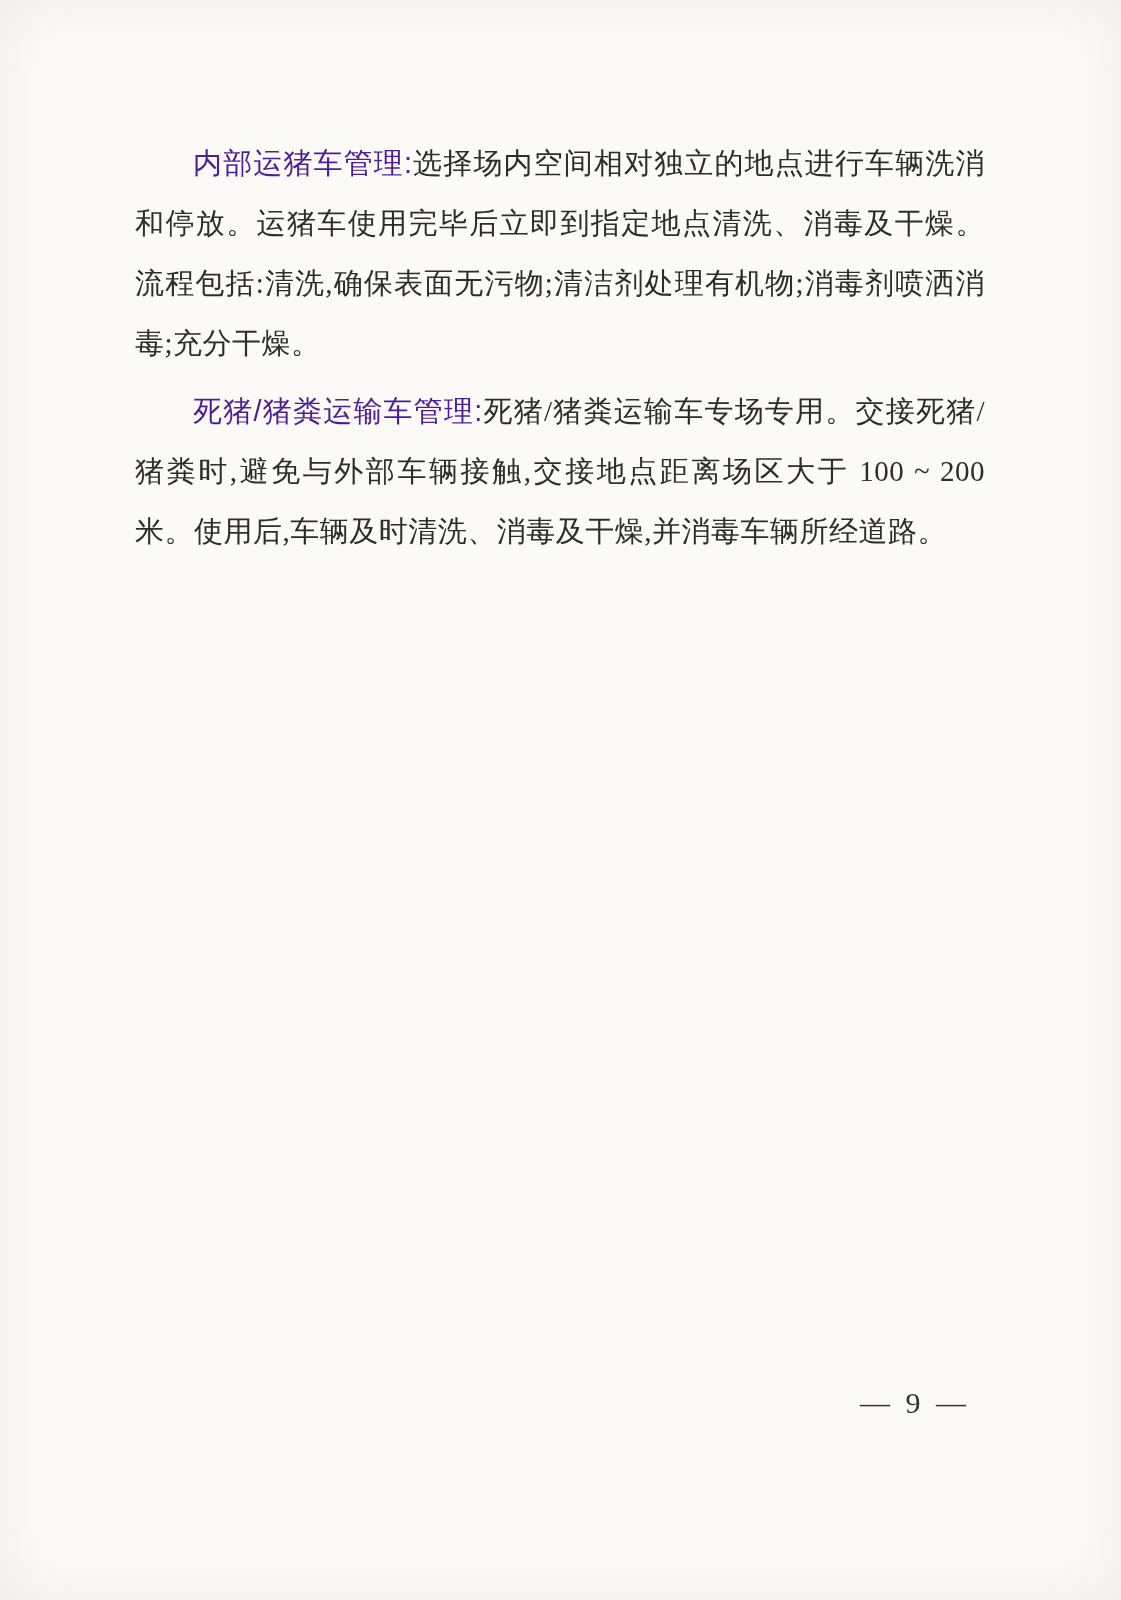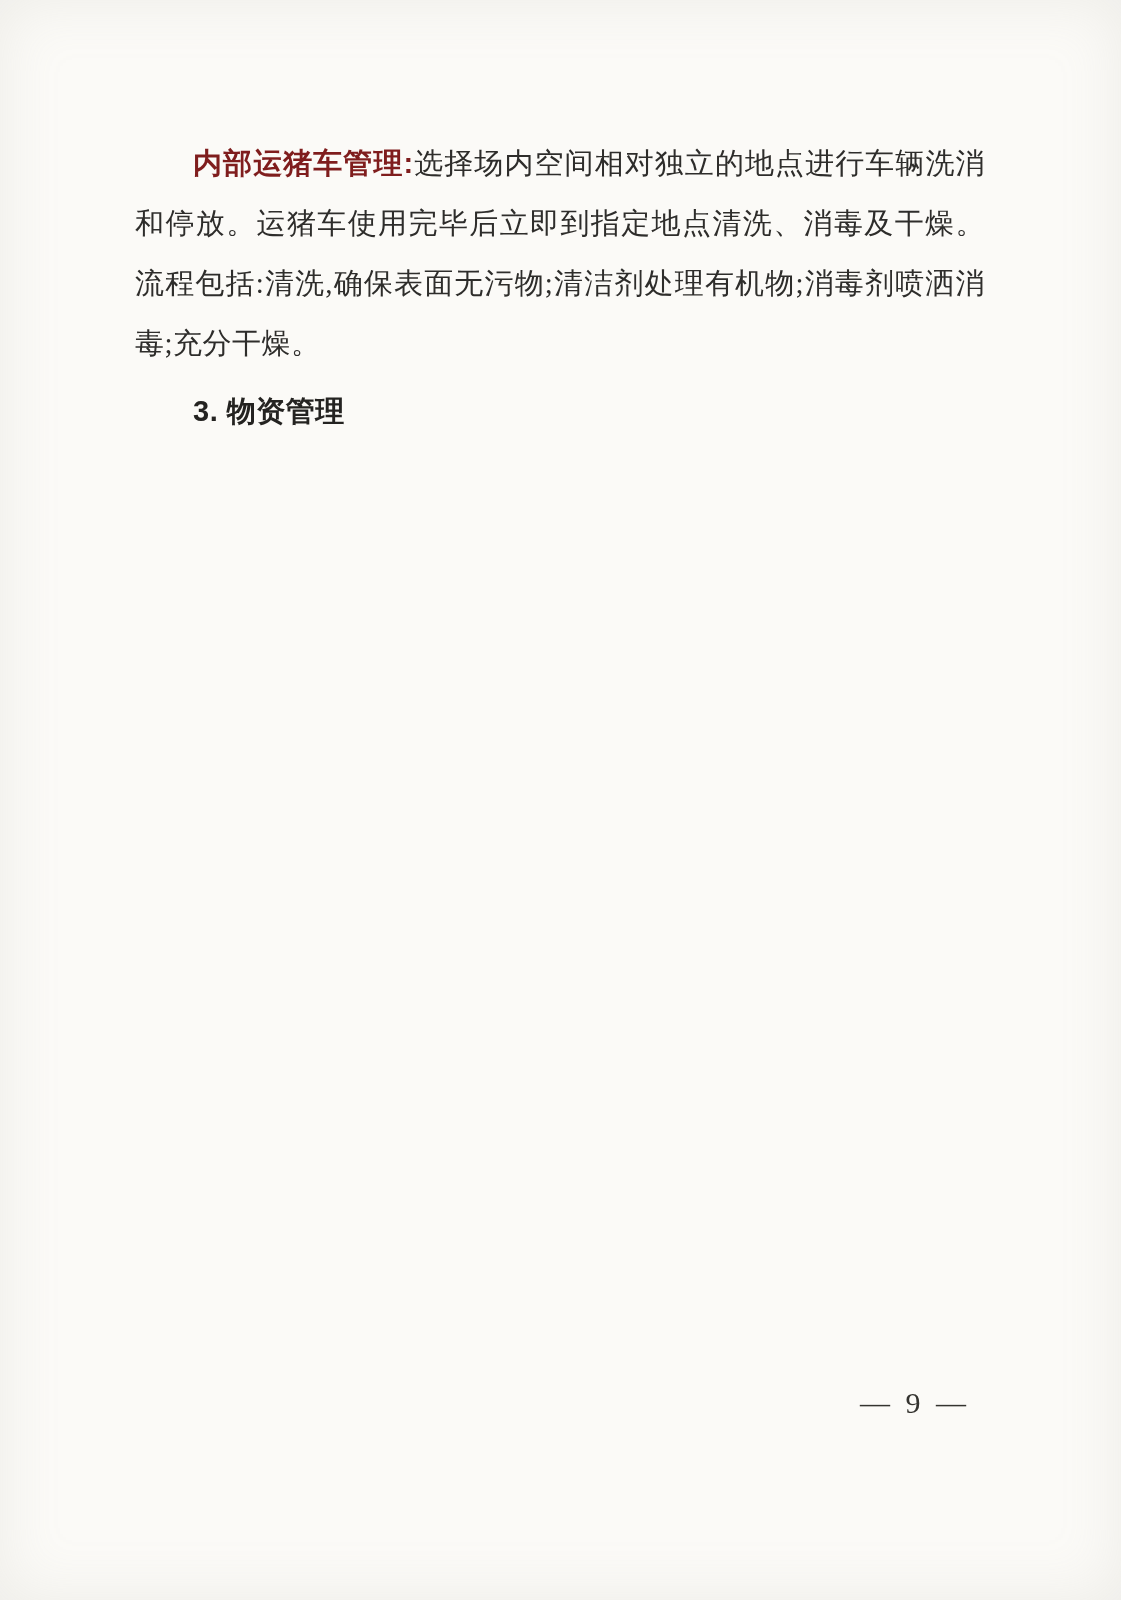--- a/index.html
+++ b/index.html
@@ -30,23 +30,23 @@
     line-height: 60px;
     letter-spacing: 0.5px;
     text-align: justify;
     text-indent: 2em;
     word-break: break-all;
   }
   .para.first {
     margin-bottom: 8px;
   }
   .lead {
-    font-weight: 700;
+    font-weight: 400;
     font-family: "Liberation Sans", "DejaVu Sans", sans-serif;
-    color: #7f1d1d;
+    color: #4c1d95;
   }
   .section-heading {
     margin: 0 0 2px 0;
     font-size: 29px;
     line-height: 60px;
     letter-spacing: 0.5px;
     text-indent: 2em;
     font-weight: 700;
     font-family: "Liberation Sans", "DejaVu Sans", sans-serif;
     color: #242321;
@@ -63,22 +63,22 @@
   }
 </style>
 </head>
 <body>
 
 <div class="page">
   <main class="content">
 
     <p class="para first"><span class="lead">内部运猪车管理:</span><span>选择场内空间相对独立的地点进行车辆洗消和停放。运猪车使用完毕后立即到指定地点清洗、消毒及干燥。流程包括:清洗,确保表面无污物;清洁剂处理有机物;消毒剂喷洒消毒;充分干燥。</span></p>
 
+    <p class="para"><span class="lead">死猪/猪粪运输车管理:</span><span>死猪/猪粪运输车专场专用。交接死猪/猪粪时,避免与外部车辆接触,交接地点距离场区大于 100 ~ 200 米。使用后,车辆及时清洗、消毒及干燥,并消毒车辆所经道路。</span></p>
 
-    <h3 class="section-heading">3. 物资管理</h3>
 
 
 
 
   </main>
 
   <div class="page-number">— 9 —</div>
 </div>
 
 </body></html>

